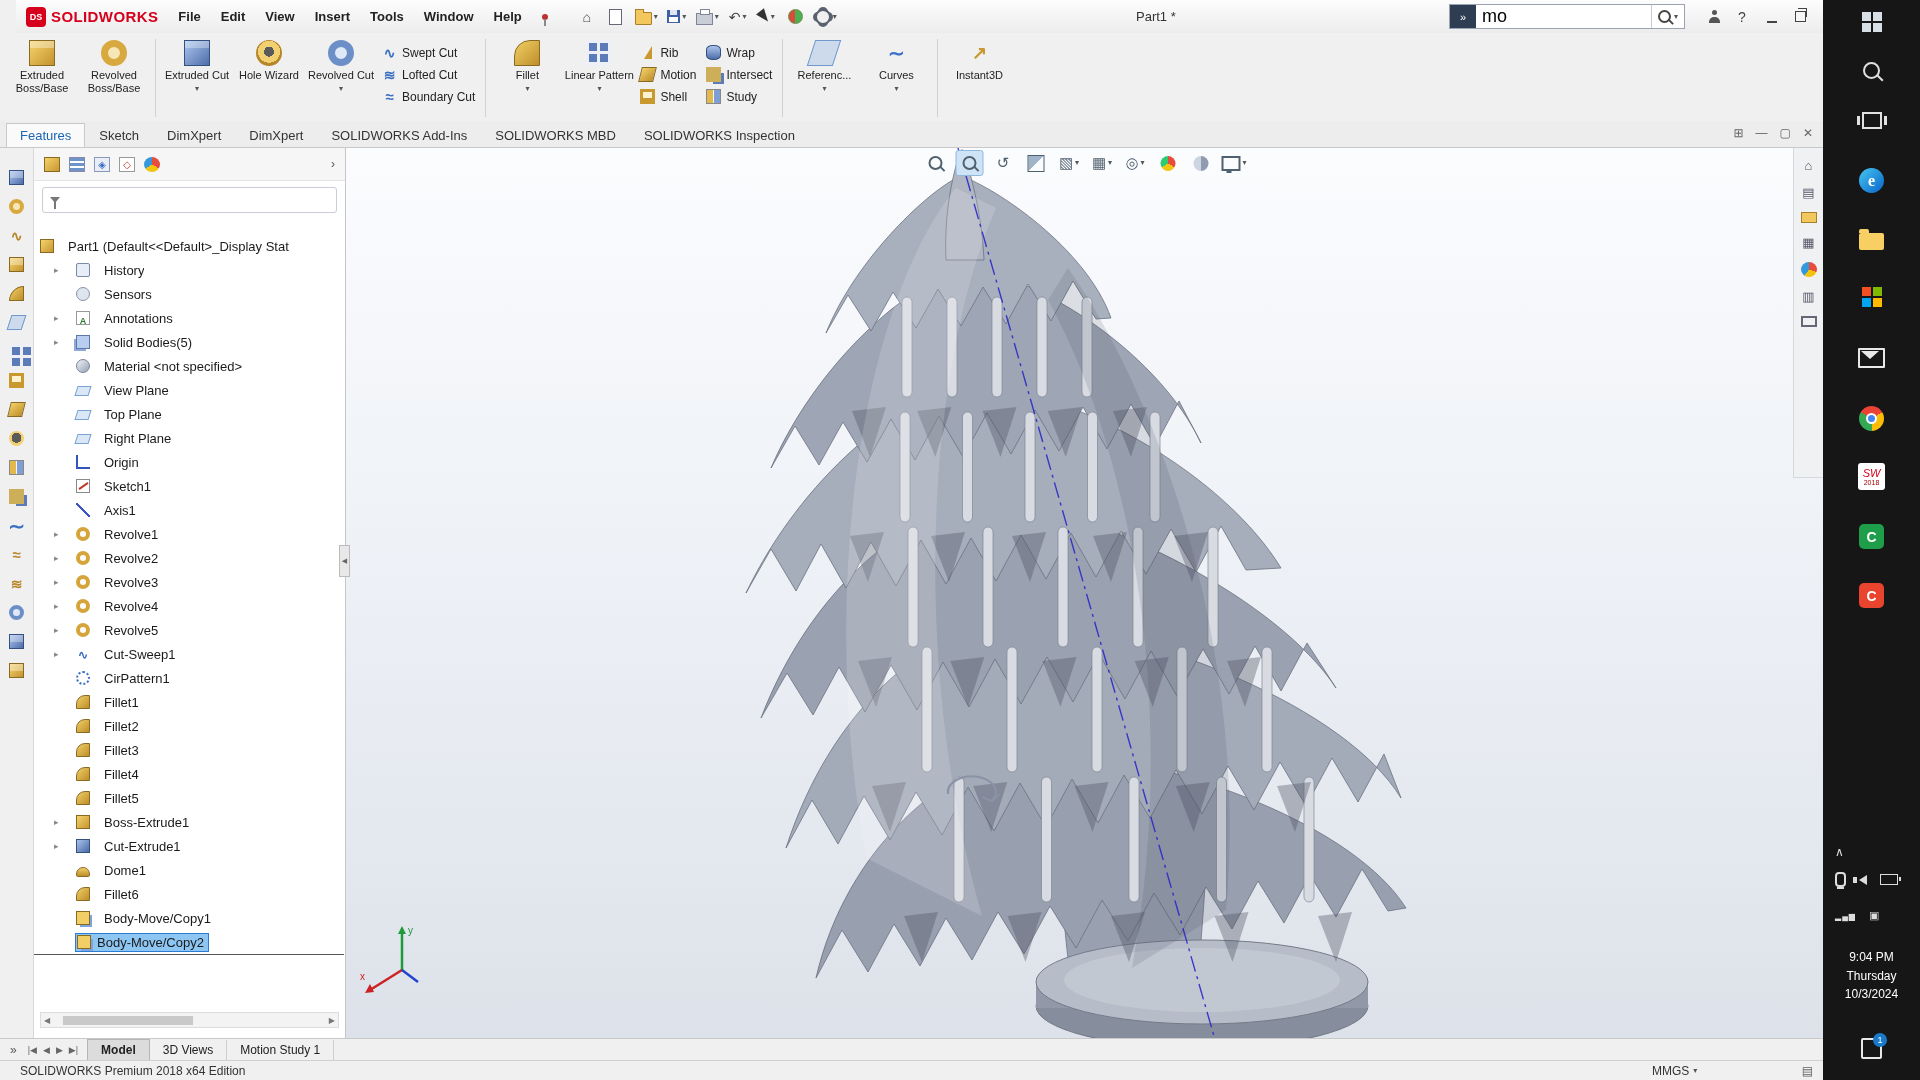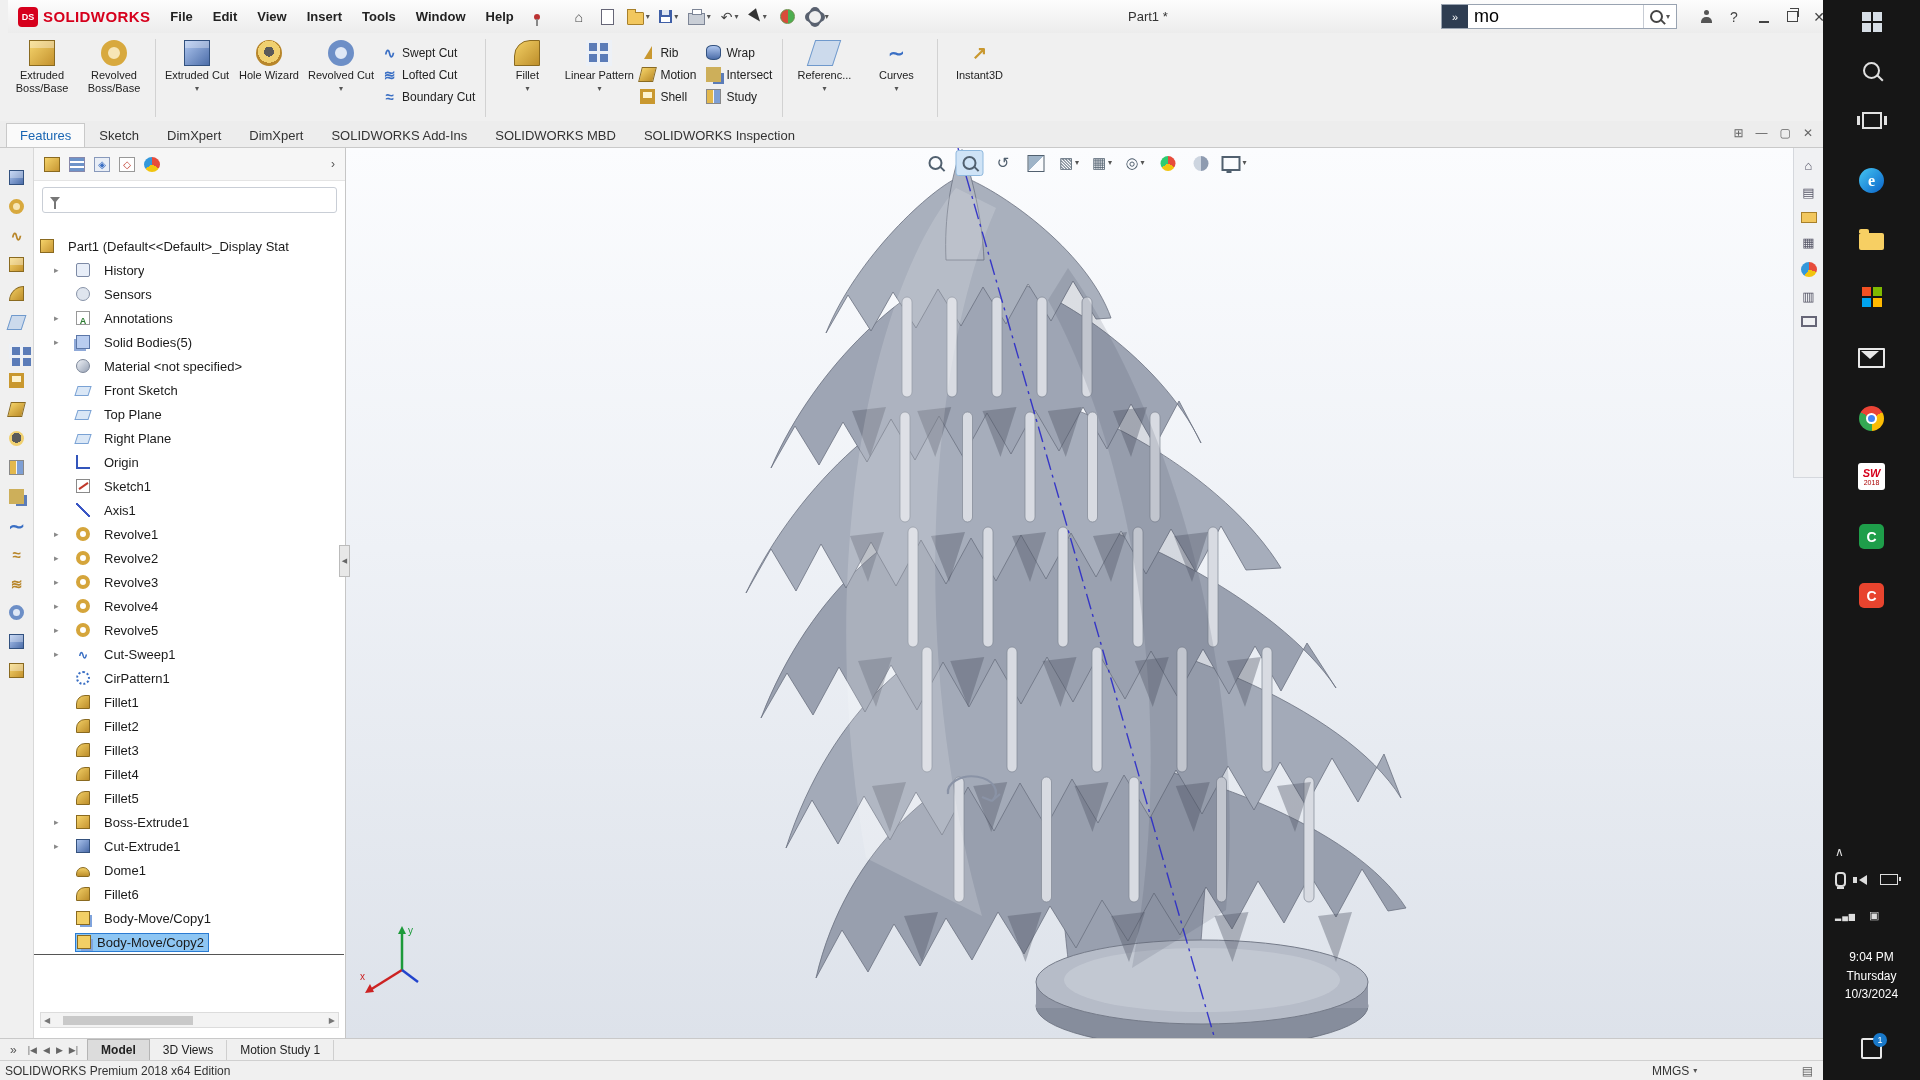--- a/index.html
+++ b/index.html
@@ -1,18 +1,18 @@
 <!DOCTYPE html>
 <html><head>
 <meta charset="utf-8">
 <style>
   html,body{margin:0;padding:0;background:#000;}
   #app{position:relative;width:1920px;height:1080px;background:#f0f0f0;font-family:"Liberation Sans",sans-serif;overflow:hidden;color:#1a1a1a;}
   
-  .menubar{position:absolute;left:8px;top:0;width:1823px;height:33px;background:linear-gradient(#fdfdfd,#ececec);border-bottom:1px solid #d8d8d8;display:flex;align-items:center;}
+  .menubar{position:absolute;left:16px;top:0;width:1823px;height:33px;background:linear-gradient(#fdfdfd,#ececec);border-bottom:1px solid #d8d8d8;display:flex;align-items:center;}
   .logo{display:flex;align-items:center;gap:5px;padding:0 10px;}
   .logo-ds{width:20px;height:20px;border-radius:4px;background:#d6001c;color:#fff;font-size:9px;font-weight:bold;display:flex;align-items:center;justify-content:center;}
   .logo-text{color:#d6001c;font-weight:bold;font-size:15px;letter-spacing:.4px;}
   .menu{display:flex;font-weight:bold;}
   .menu-item{padding:0 10px;font-size:13px;color:#222;}
   .pin{width:6px;height:6px;border-radius:50%;background:#b33;position:relative;margin:0 10px;}
   .pin::after{content:"";position:absolute;left:2px;top:5px;width:2px;height:7px;background:#888;}
   .qat{display:flex;align-items:center;gap:3px;margin-left:16px;}
   .qbtn{height:24px;min-width:20px;display:flex;align-items:center;justify-content:center;gap:2px;padding:0 3px;border-radius:3px;}
   .caret8{font-size:8px;color:#555;line-height:1;}
@@ -150,21 +150,21 @@
   .tp-mon{border:2px solid #667;height:11px;}
   .triad{position:absolute;left:12px;top:770px;z-index:3;}
   
   .bottombar{position:absolute;left:0;top:1038px;width:1823px;height:22px;background:#f0f0f0;border-top:1px solid #c9c9c9;display:flex;align-items:center;font-size:12px;box-sizing:border-box;}
   .bchev{padding:0 10px;color:#555;}
   .bnav{display:flex;gap:4px;color:#666;font-size:9px;align-items:center;margin-right:8px;}
   .bnav span{padding:0 1px;}
   .btab{padding:3px 13px;border-right:1px solid #cfcfcf;color:#222;}
   .btab.active{background:#dcdcdc;font-weight:bold;border:1px solid #b5b5b5;}
   .statusbar{position:absolute;left:0;top:1060px;width:1823px;height:20px;background:#f0f0f0;border-top:1px solid #d0d0d0;font-size:12px;display:flex;align-items:center;color:#333;box-sizing:border-box;}
-  .st-left{padding-left:5px;}
+  .st-left{padding-left:20px;}
   .st-units{position:absolute;left:1652px;display:flex;gap:4px;align-items:center;}
   .st-icon{position:absolute;right:10px;color:#666;font-size:12px;}
   
   .taskbar{position:absolute;right:0;top:0;width:97px;height:1080px;background:#161616;}
   .tb{position:absolute;left:0;width:100%;display:flex;justify-content:center;}
   .tbrow{position:absolute;left:12px;display:flex;gap:13px;align-items:center;color:#ddd;}
   .winlogo{width:20px;height:20px;position:relative;}
   .winlogo::before{content:"";position:absolute;left:0;top:0;width:9px;height:9px;background:#d7dee6;box-shadow:11px 0 0 #d7dee6,0 11px 0 #d7dee6,11px 11px 0 #d7dee6;}
   .magbig{width:13px;height:13px;border:2px solid #e0e0e0;border-radius:50%;position:relative;}
   .magbig::after{content:"";position:absolute;width:8px;height:2px;background:#e0e0e0;transform:rotate(45deg);right:-6px;bottom:-2px;}
@@ -175,21 +175,21 @@
   .edge::before{content:"e";color:#fff;font-weight:bold;font-size:16px;font-family:"Liberation Serif",serif;}
   .folder24{width:25px;height:17px;background:#f7cf63;border-radius:2px;position:relative;margin-top:5px;}
   .folder24::before{content:"";position:absolute;top:-4px;left:0;width:10px;height:4px;background:#f7cf63;border-radius:2px 2px 0 0;}
   .msgrid{width:22px;height:22px;position:relative;}
   .msgrid::before{content:"";position:absolute;left:1px;top:1px;width:9px;height:9px;background:#f25022;box-shadow:11px 0 0 #7fba00,0 11px 0 #00a4ef,11px 11px 0 #ffb900;}
   .mail{width:23px;height:16px;border:2px solid #e8e8e8;position:relative;border-radius:1px;}
   .mail::before{content:"";position:absolute;left:1px;top:1px;width:0;height:0;border-left:9px solid transparent;border-right:9px solid transparent;border-top:8px solid #e8e8e8;}
   .chrome{width:25px;height:25px;border-radius:50%;background:conic-gradient(from -60deg,#ea4335 0 120deg,#fbbc05 0 240deg,#34a853 0 360deg);position:relative;}
   .chrome::after{content:"";position:absolute;left:7px;top:7px;width:11px;height:11px;border-radius:50%;background:#4285f4;border:2px solid #fff;box-sizing:border-box;}
   .swicon{width:27px;height:27px;background:#fff;border-radius:3px;display:flex;flex-direction:column;align-items:center;justify-content:center;line-height:1;}
-  .sw-mark{color:#d6001c;font-weight:bold;font-size:11px;font-style:italic;}
+  .sw-mark{color:#d6001c;font-weight:normal;font-size:11px;font-style:italic;}
   .sw-year{color:#a00;font-size:7px;}
   .appC{width:25px;height:25px;border-radius:5px;display:flex;align-items:center;justify-content:center;color:#fff;font-weight:bold;font-size:14px;}
   .appC.green{background:#1e9e4a;}
   .appC.orange{background:#e8442e;}
   .chev-up{color:#ddd;font-size:12px;}
   .mic{width:7px;height:11px;border:2px solid #ddd;border-radius:4px;position:relative;}
   .mic::after{content:"";position:absolute;left:0;bottom:-4px;width:7px;height:2px;background:#ddd;}
   .spk{width:0;height:0;border-top:5px solid transparent;border-bottom:5px solid transparent;border-right:8px solid #ddd;position:relative;}
   .spk::before{content:"";position:absolute;left:-6px;top:-3px;width:4px;height:6px;background:#ddd;}
   .batt{width:16px;height:9px;border:1.5px solid #ddd;position:relative;}
@@ -454,21 +454,21 @@
           <span class="tlabel">Solid Bodies(5)</span>
         </div>
       <div class="trow">
           <span class="tarrow"></span>
           <span class="ticon" data-icon="material"></span>
           <span class="tlabel">Material &lt;not specified&gt;</span>
         </div>
       <div class="trow">
           <span class="tarrow"></span>
           <span class="ticon" data-icon="plane"></span>
-          <span class="tlabel">Front Sketch</span>
+          <span class="tlabel">View Plane</span>
         </div>
       <div class="trow">
           <span class="tarrow"></span>
           <span class="ticon" data-icon="plane"></span>
           <span class="tlabel">Top Plane</span>
         </div>
       <div class="trow">
           <span class="tarrow"></span>
           <span class="ticon" data-icon="plane"></span>
           <span class="tlabel">Right Plane</span>

